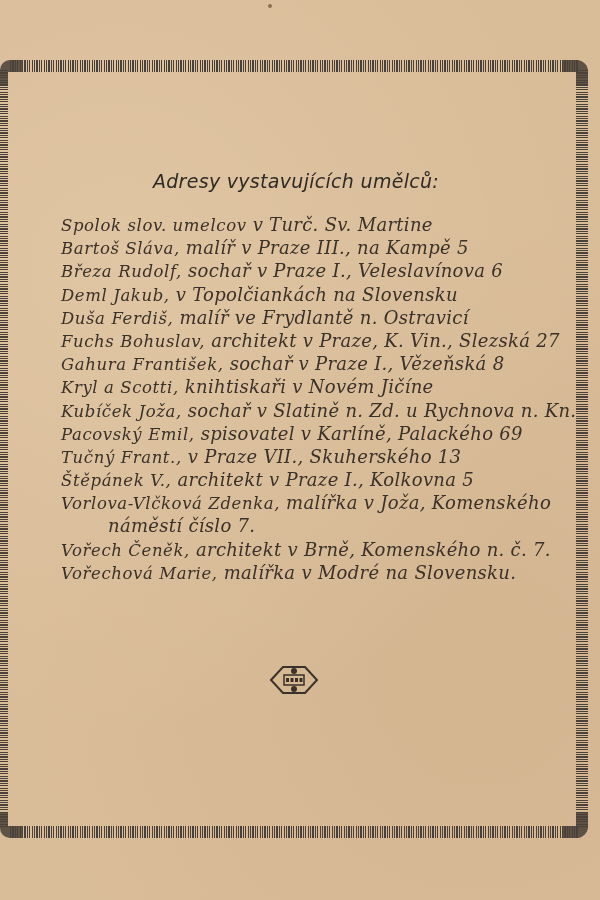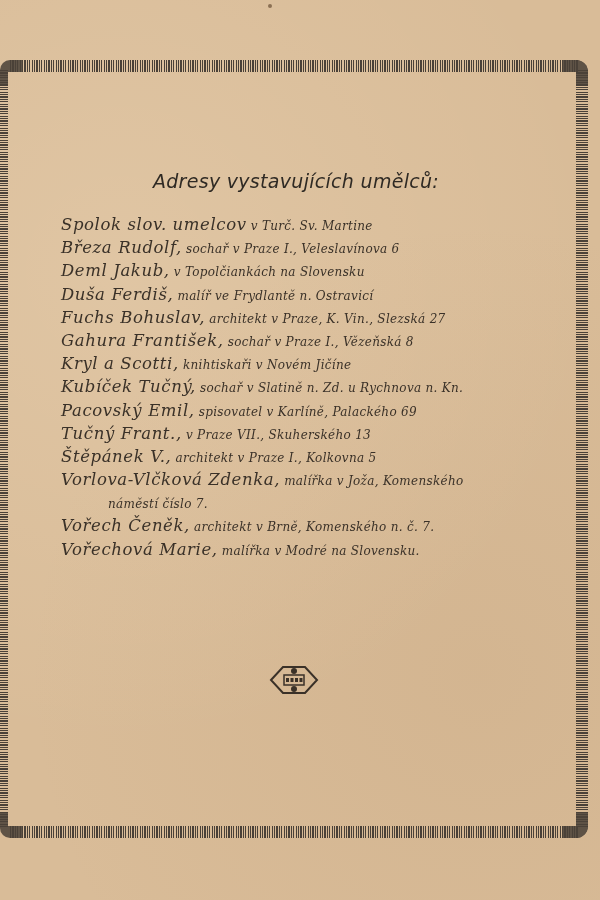--- a/index.html
+++ b/index.html
@@ -90,21 +90,21 @@
       line-height: 23.2px;
       font-size: 16.5px;
       font-style: italic;
       white-space: nowrap;
       color: #3a3128;
     }
     .entry .name {
       letter-spacing: 0.6px;
     }
     .entry .rest {
-      font-size: 12px;
+      font-size: 18px;
       letter-spacing: 0.3px;
     }
     .entry.cont {
       padding-left: 47px;
     }
     .ornament {
       position: absolute;
       left: 269px;
       top: 664px;
       width: 50px;
@@ -125,27 +125,28 @@
     <div class="corner tl"></div>
     <div class="corner tr"></div>
     <div class="corner bl"></div>
     <div class="corner br"></div>
   </div>
 
   <div class="title">Adresy vystavujících umělců:</div>
 
   <ul class="list">
     <li class="entry"><span class="name">Spolok slov. umelcov</span><span class="rest"> v Turč. Sv. Martine</span></li>
+    <li class="entry"><span class="name">Bartoš Sláva,</span><span class="rest"> malíř v Praze III., na Kampě 5</span></li>
     <li class="entry"><span class="name">Březa Rudolf,</span><span class="rest"> sochař v Praze I., Veleslavínova 6</span></li>
     <li class="entry"><span class="name">Deml Jakub,</span><span class="rest"> v Topolčiankách na Slovensku</span></li>
     <li class="entry"><span class="name">Duša Ferdiš,</span><span class="rest"> malíř ve Frydlantě n. Ostravicí</span></li>
     <li class="entry"><span class="name">Fuchs Bohuslav,</span><span class="rest"> architekt v Praze, K. Vin., Slezská 27</span></li>
     <li class="entry"><span class="name">Gahura František,</span><span class="rest"> sochař v Praze I., Vězeňská 8</span></li>
     <li class="entry"><span class="name">Kryl a Scotti,</span><span class="rest"> knihtiskaři v Novém Jičíne</span></li>
-    <li class="entry"><span class="name">Kubíček Tučný,</span><span class="rest"> sochař v Slatině n. Zd. u Rychnova n. Kn.</span></li>
+    <li class="entry"><span class="name">Kubíček Joža,</span><span class="rest"> sochař v Slatině n. Zd. u Rychnova n. Kn.</span></li>
     <li class="entry"><span class="name">Pacovský Emil,</span><span class="rest"> spisovatel v Karlíně, Palackého 69</span></li>
     <li class="entry"><span class="name">Tučný Frant.,</span><span class="rest"> v Praze VII., Skuherského 13</span></li>
     <li class="entry"><span class="name">Štěpánek V.,</span><span class="rest"> architekt v Praze I., Kolkovna 5</span></li>
     <li class="entry"><span class="name">Vorlova-Vlčková Zdenka,</span><span class="rest"> malířka v Joža, Komenského</span></li>
     <li class="entry cont"><span class="rest">náměstí číslo 7.</span></li>
     <li class="entry"><span class="name">Vořech Čeněk,</span><span class="rest"> architekt v Brně, Komenského n. č. 7.</span></li>
     <li class="entry"><span class="name">Vořechová Marie,</span><span class="rest"> malířka v Modré na Slovensku.</span></li>
   </ul>
 
   <div class="ornament">

